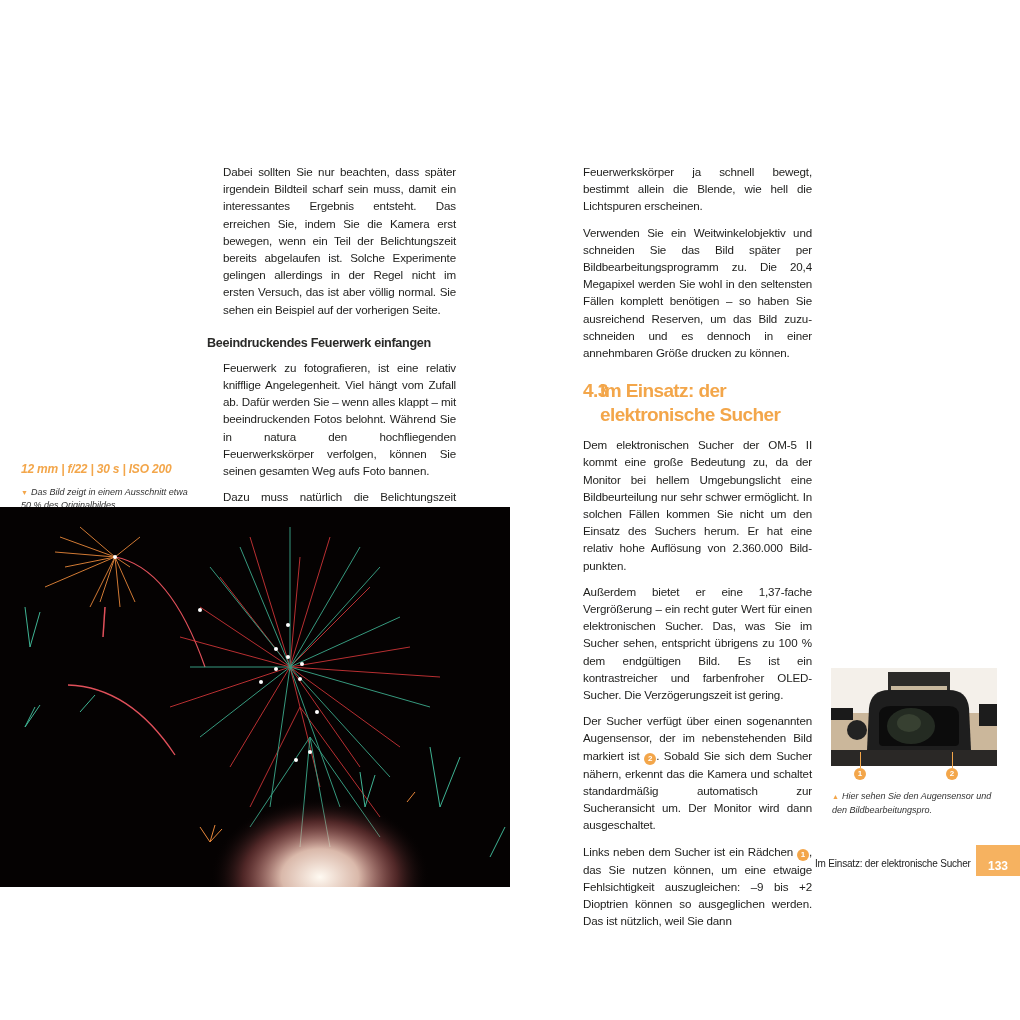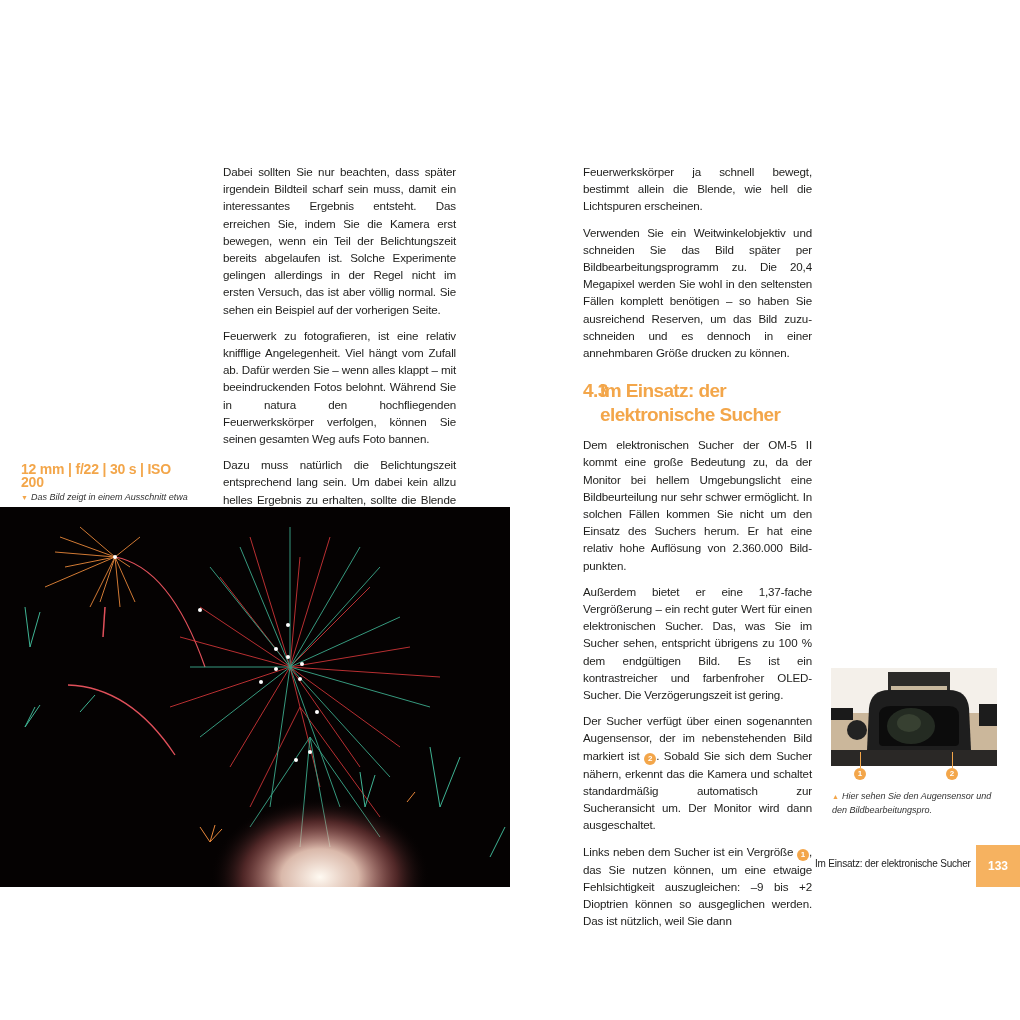--- a/index.html
+++ b/index.html
@@ -15,47 +15,48 @@
     .h2 {
       position: relative; color: #f3a64a; font-weight: bold; font-size: 19px; line-height: 24px;
       margin: 18px 0 9px 0; letter-spacing: -0.6px; padding-left: 33px; text-align: left;
     }
     .h2 .num { position: absolute; left: 16px; top: 0; }
     .badge {
       display: inline-block; width: 12px; height: 12px; border-radius: 50%; background: #f3a64a; color: #fff;
       font-size: 8px; line-height: 12px; text-align: center; font-weight: bold; vertical-align: -1px;
     }
     .caption-left { position: absolute; left: 21px; top: 463px; width: 175px; font-size: 9px; line-height: 12.5px; }
-    .exif { color: #f3a64a; font-weight: bold; font-size: 14px; margin-bottom: 3px; letter-spacing: -0.2px; }
+    .exif { color: #f3a64a; font-weight: bold; font-size: 12px; margin-bottom: 10px; letter-spacing: -0.2px; font-style: italic; }
     .cap-text { font-style: italic; color: #333; }
     .tri-down { color: #f3a64a; font-style: normal; font-size: 7px; margin-right: 3px; }
     .tri-up { color: #f3a64a; font-style: normal; font-size: 7px; margin-right: 3px; }
     .photo {
       position: absolute; left: 0; top: 507px; width: 510px; height: 380px; background: #050202; overflow: hidden;
     }
     .photo svg { width: 100%; height: 100%; display: block; }
     .camera {
       position: absolute; left: 831px; top: 668px; width: 166px; height: 98px; background: #f4f0ea; overflow: hidden;
     }
     .camera svg { width: 100%; height: 100%; display: block; }
     .cam-markers { position: absolute; left: 831px; top: 766px; width: 166px; height: 18px; }
     .marker-line { position: absolute; width: 1px; background: #f3a64a; top: -14px; height: 16px; }
     .marker { position: absolute; top: 2px; }
     .caption-right { position: absolute; left: 832px; top: 790px; width: 175px; font-size: 9px; line-height: 12.5px; }
     .footer-title { position: absolute; left: 815px; top: 858px; font-size: 10px; color: #222; letter-spacing: -0.2px; }
     .page-num {
-      position: absolute; left: 976px; top: 845px; width: 44px; height: 42px; background: #f6b260; color: #fff;
+      position: absolute; left: 976px; top: 845px; width: 44px; height: 31px; background: #f6b260; color: #fff;
       font-weight: bold; font-size: 12px; text-align: center; line-height: 42px;
     }
   </style>
 </head>
 <body>
 
 <div class="col left-col">
   <p>Dabei sollten Sie nur beachten, dass später irgend­ein Bildteil scharf sein muss, damit ein interessan­tes Ergebnis entsteht. Das erreichen Sie, indem Sie die Kamera erst bewegen, wenn ein Teil der Belich­tungszeit bereits abgelaufen ist. Solche Experimen­te gelingen allerdings in der Regel nicht im ersten Versuch, das ist aber völlig normal. Sie sehen ein Beispiel auf der vorherigen Seite.</p>
+  <div class="h3">Beeindruckendes Feuerwerk einfangen</div>
   <p>Feuerwerk zu fotografieren, ist eine relativ kniffli­ge Angelegenheit. Viel hängt vom Zufall ab. Dafür werden Sie – wenn alles klappt – mit beeindru­ckenden Fotos belohnt. Während Sie in natura den hochfliegenden Feuerwerkskörper verfolgen, kön­nen Sie seinen gesamten Weg aufs Foto bannen.</p>
   <p>Dazu muss natürlich die Belichtungszeit entspre­chend lang sein. Um dabei kein allzu helles Ergeb­nis zu erhalten, sollte die Blende möglichst weit geschlossen werden. Hier müssen Sie testen, wann die passende Helligkeit erreicht ist. Da sich der</p>
 </div>
 
 <div class="caption-left">
   <div class="exif">12 mm | f/22 | 30 s | ISO 200</div>
   <div class="cap-text">
     <span class="tri-down">▼</span><span>Das Bild zeigt in einem Ausschnitt etwa 50 % des Originalbildes.</span>
   </div>
 </div>
@@ -168,21 +169,21 @@
 <div class="col right-col">
   <p>Feuerwerkskörper ja schnell bewegt, bestimmt allein die Blende, wie hell die Lichtspuren erschei­nen.</p>
   <p>Verwenden Sie ein Weitwinkelobjektiv und schnei­den Sie das Bild später per Bildbearbeitungspro­gramm zu. Die 20,4 Megapixel werden Sie wohl in den seltensten Fällen komplett benötigen – so haben Sie ausreichend Reserven, um das Bild zuzu­schneiden und es dennoch in einer annehmbaren Größe drucken zu können.</p>
   <div class="h2">
     <span class="num">4.3</span>
     <span>Im Einsatz: der elektronische Sucher</span>
   </div>
   <p>Dem elektronischen Sucher der OM-5 II kommt eine große Bedeutung zu, da der Monitor bei hel­lem Umgebungslicht eine Bildbeurteilung nur sehr schwer ermöglicht. In solchen Fällen kommen Sie nicht um den Einsatz des Suchers herum. Er hat eine relativ hohe Auflösung von 2.360.000 Bild­punkten.</p>
   <p>Außerdem bietet er eine 1,37-fache Vergröße­rung – ein recht guter Wert für einen elektroni­schen Sucher. Das, was Sie im Sucher sehen, ent­spricht übrigens zu 100 % dem endgültigen Bild. Es ist ein kontrastreicher und farbenfroher OLED-Sucher. Die Verzögerungszeit ist gering.</p>
   <p><span>Der Sucher verfügt über einen sogenannten Au­gensensor, der im nebenstehenden Bild markiert ist </span><span class="badge">2</span><span>. Sobald Sie sich dem Sucher nähern, erkennt das die Kamera und schaltet standardmäßig auto­matisch zur Sucheransicht um. Der Monitor wird dann ausgeschaltet.</span></p>
-  <p><span>Links neben dem Sucher ist ein Vergröße </span><span class="badge">1</span><span>, das Sie nutzen können, um eine etwaige Fehlsichtigkeit auszugleichen: –9 bis +2 Dioptrien können so aus­geglichen werden. Das ist nützlich, weil Sie dann</span></p>
+  <p><span>Links neben dem Sucher ist ein Rädchen </span><span class="badge">1</span><span>, das Sie nutzen können, um eine etwaige Fehlsichtigkeit auszugleichen: –9 bis +2 Dioptrien können so aus­geglichen werden. Das ist nützlich, weil Sie dann</span></p>
 </div>
 
 <div class="camera">
   <svg viewBox="0 0 166 98" preserveAspectRatio="none">
     <rect width="166" height="98" fill="#f4f0ea"></rect>
     <rect x="0" y="45" width="166" height="45" fill="#cbb79b"></rect>
     <rect x="0" y="82" width="166" height="16" fill="#2a2826"></rect>
     <rect x="0" y="40" width="22" height="12" fill="#1a1a1a"></rect>
     <rect x="148" y="36" width="18" height="22" fill="#1c1c1c"></rect>
     <rect x="57" y="4" width="62" height="18" fill="#2b2a28"></rect>

